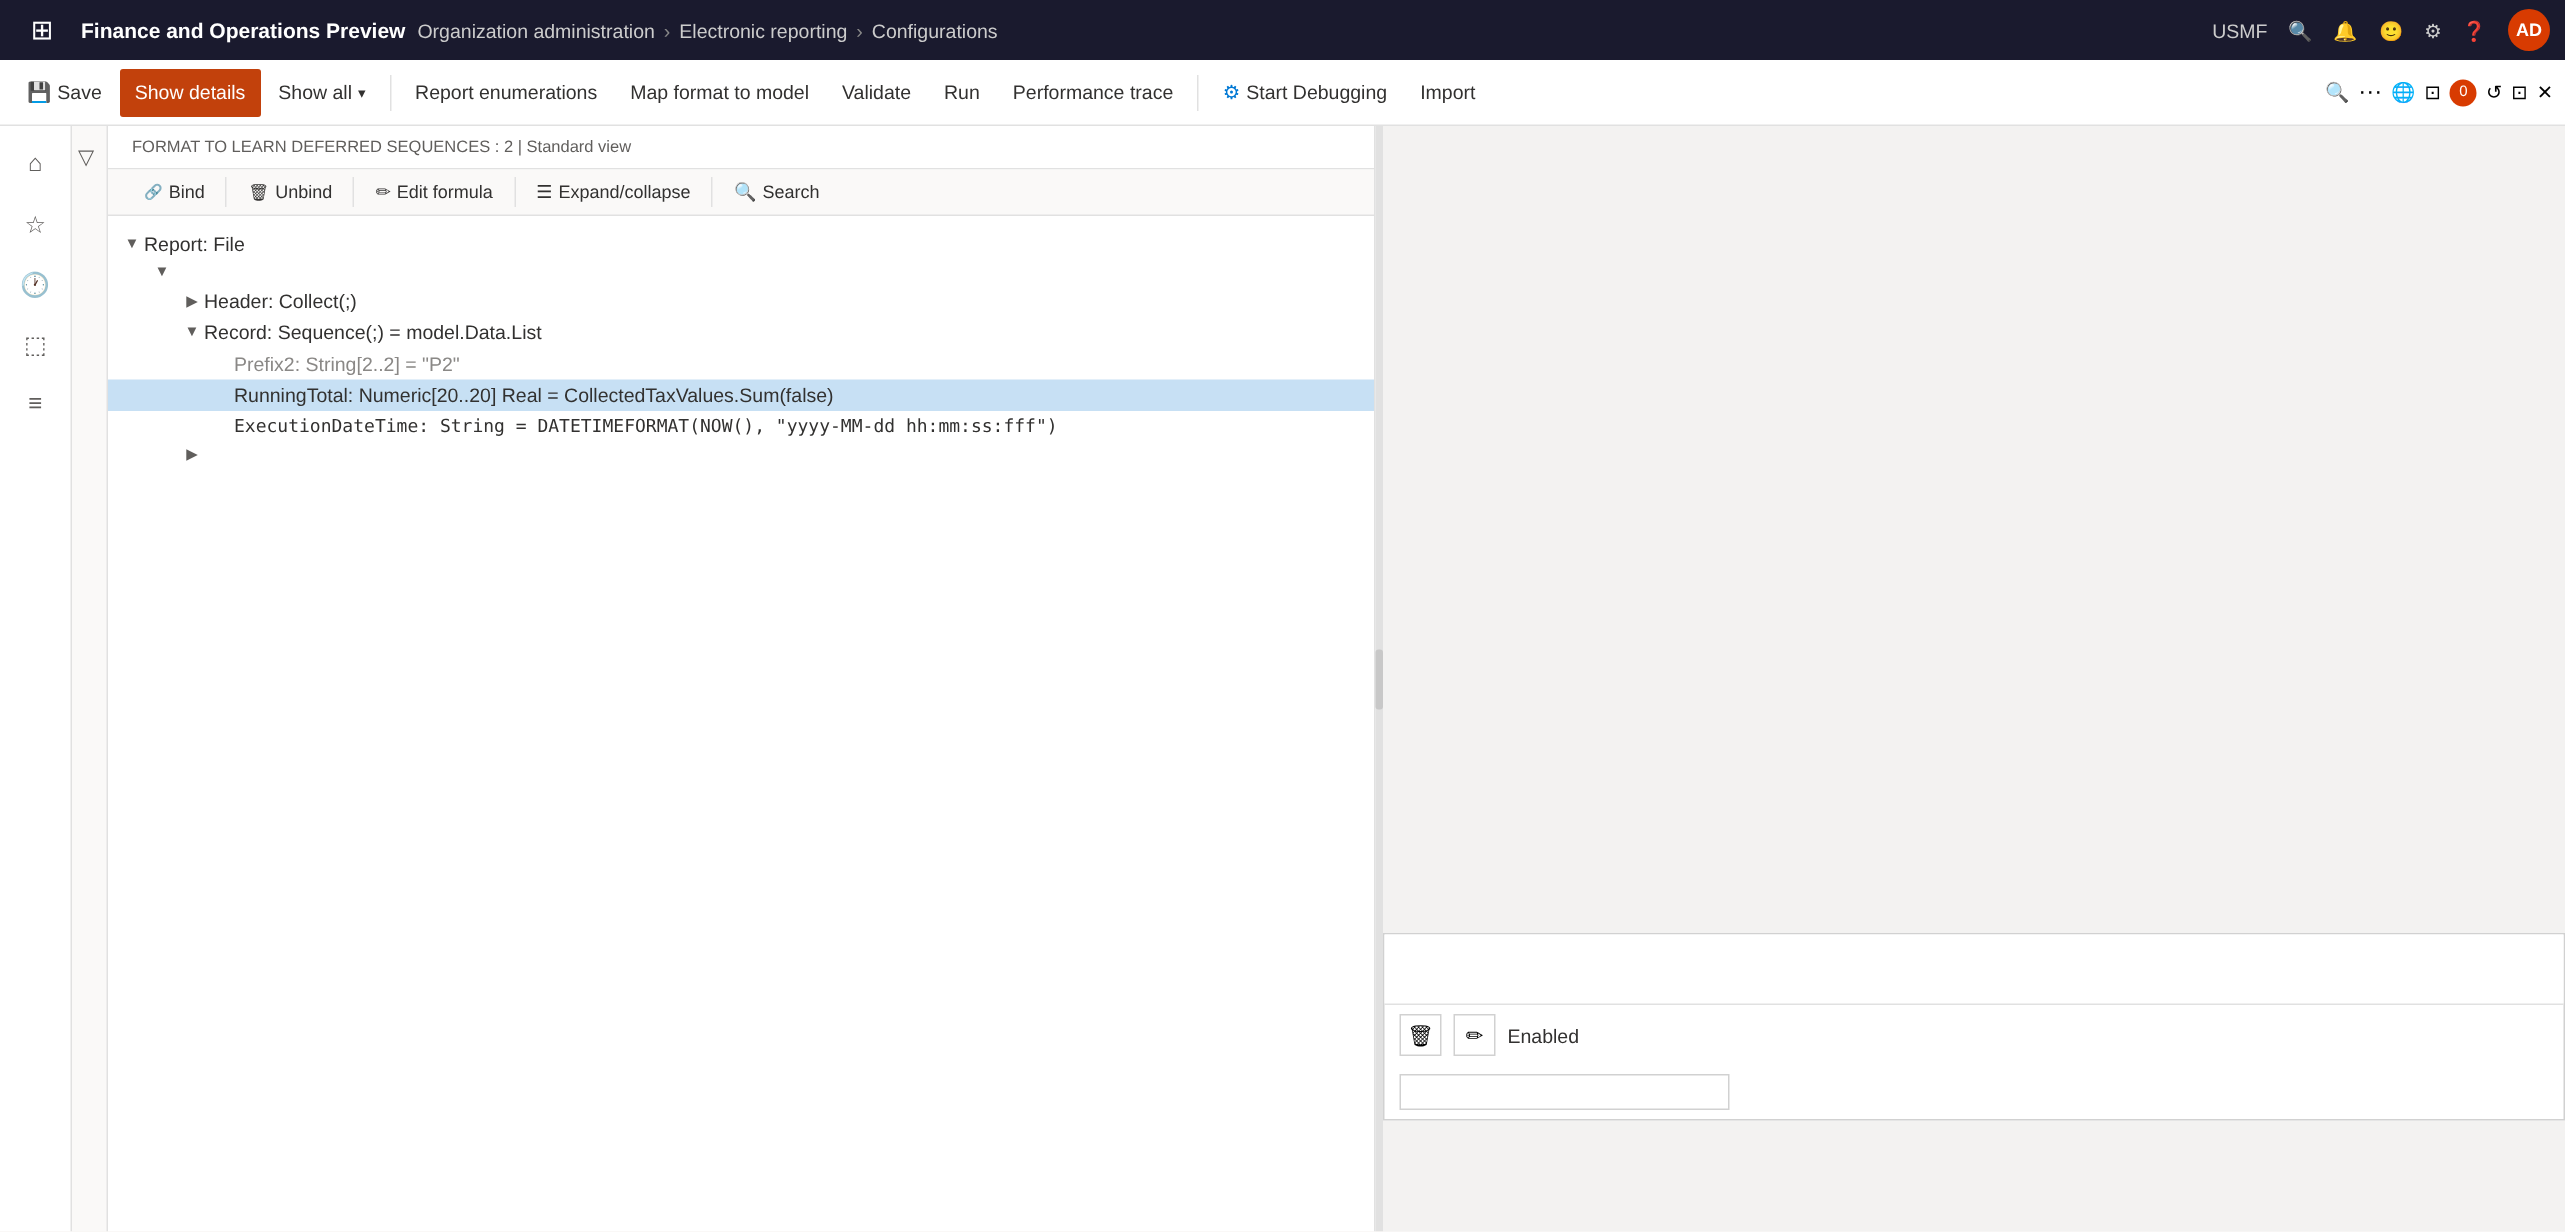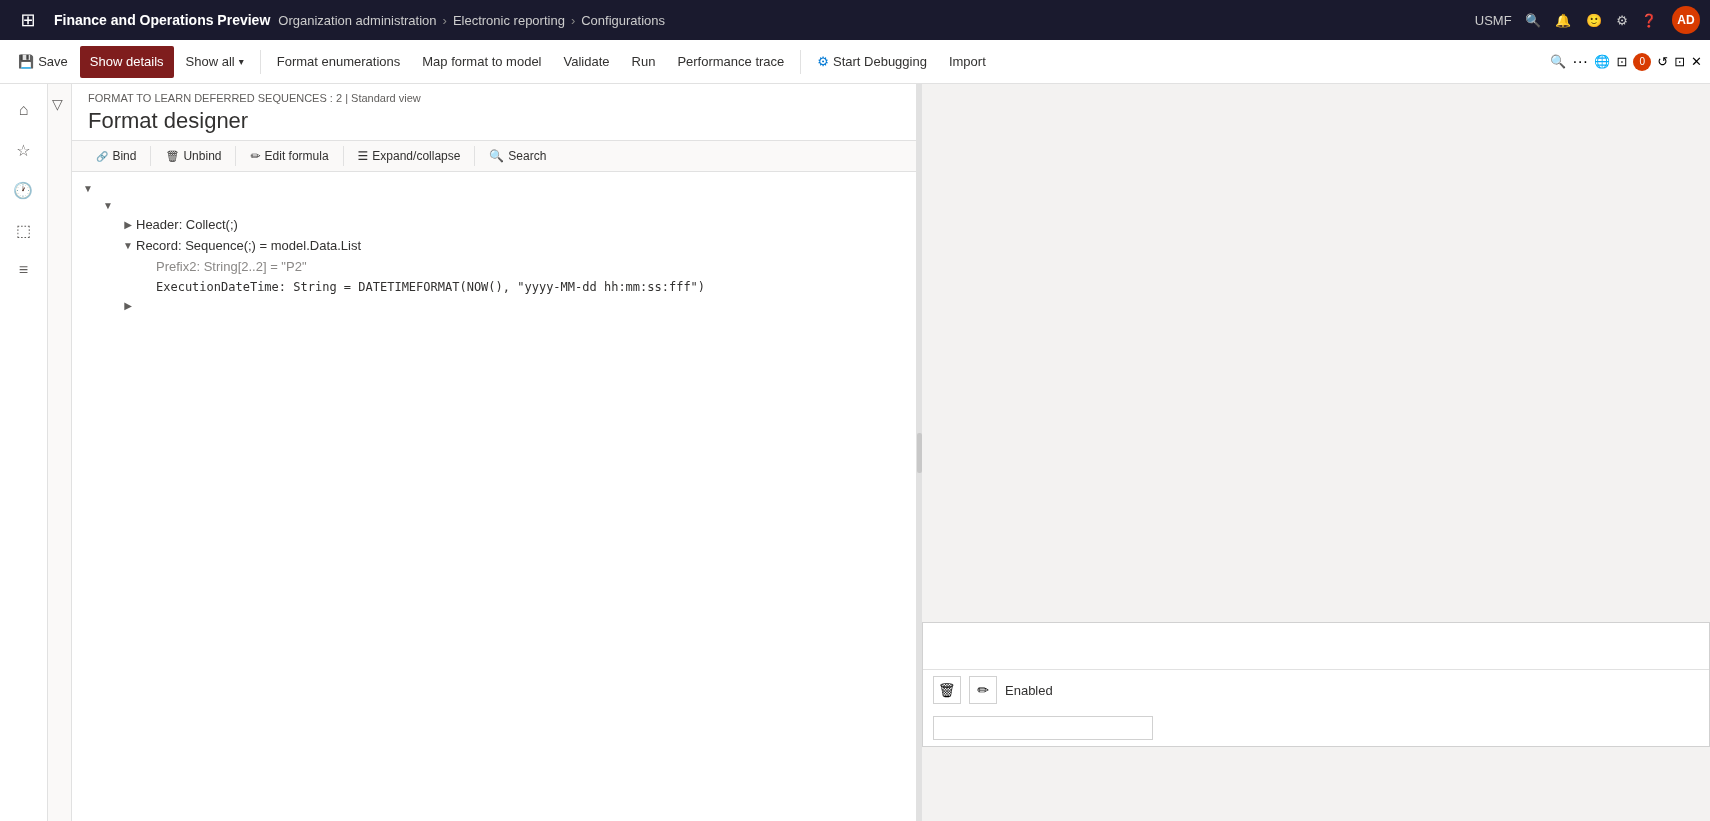--- a/index.html
+++ b/index.html
@@ -32,21 +32,21 @@
       height: 44px;
       padding: 0 8px;
       gap: 2px;
     }
     .toolbar-btn {
       display: flex; align-items: center; gap: 4px;
       padding: 4px 10px; border: none; background: transparent;
       cursor: pointer; font-size: 13px; color: #323130;
       border-radius: 2px; height: 32px;
     }
-    .toolbar-btn.active-tab { background: #7f1d1d; color: white; }
+    .toolbar-btn.active-tab { background: #c2410c; color: white; }
     .toolbar-sep { width: 1px; background: #e1e1e1; height: 24px; margin: 0 4px; }
     .toolbar-right { margin-left: auto; display: flex; align-items: center; gap: 6px; }
 
     
     .main-area {
       display: flex;
       height: calc(821px - 40px - 44px);
       background: #faf9f8;
     }
 
@@ -166,21 +166,21 @@
   </button>
   <button class="toolbar-btn active-tab">
     <span>Show details</span>
   </button>
   <button class="toolbar-btn">
     <span>Show all</span>
     <span style="font-size:10px;">▾</span>
   </button>
   <div class="toolbar-sep"></div>
   <button class="toolbar-btn">
-    <span>Format enumerations</span>
+    <span>Report enumerations</span>
   </button>
   <button class="toolbar-btn">
     <span>Map format to model</span>
   </button>
   <button class="toolbar-btn">
     <span>Validate</span>
   </button>
   <button class="toolbar-btn">
     <span>Run</span>
   </button>
@@ -218,21 +218,20 @@
   </div>
 
   <div style="width:24px; background:#faf9f8; padding-top:12px; border-right:1px solid #e1e1e1;">
     <span style="cursor:pointer; color:#605e5c; font-size:14px; padding-left:4px;">▽</span>
   </div>
 
   <div class="designer-panel">
 
     <div class="designer-header">
       <div class="designer-breadcrumb">FORMAT TO LEARN DEFERRED SEQUENCES : 2  |  Standard view</div>
-      <div class="designer-title">Format designer</div>
     </div>
 
     <div class="designer-toolbar">
       <button class="dt-btn">
         <span style="font-size:10px;">🔗</span>
         <span>Bind</span>
       </button>
       <div class="dt-sep"></div>
       <button class="dt-btn">
         <span style="font-size:11px;">🗑</span>
@@ -252,39 +251,45 @@
       <button class="dt-btn">
         <span>🔍</span>
         <span>Search</span>
       </button>
     </div>
 
     <div class="tree-view" id="tree-view">
     <div class="tree-item">
           <span class="tree-indent" style="width: 0px;"></span>
           <span class="tree-toggle">▼</span>
+          <span class="tree-label">Report: File</span>
         </div>
         <div class="tree-item">
           <span class="tree-indent" style="width: 20px;"></span>
           <span class="tree-toggle">▼</span>
         </div>
         <div class="tree-item">
           <span class="tree-indent" style="width: 40px;"></span>
           <span class="tree-toggle">▶</span>
           <span class="tree-label">Header: Collect(;)</span>
         </div>
         <div class="tree-item">
           <span class="tree-indent" style="width: 40px;"></span>
           <span class="tree-toggle">▼</span>
           <span class="tree-label">Record: Sequence(;) = model.Data.List</span>
         </div>
         <div class="tree-item">
           <span class="tree-indent" style="width: 60px;"></span>
           <span class="tree-toggle"></span>
           <span class="tree-label light-text">Prefix2: String[2..2] = "P2"</span>
+        </div>
+        <div class="tree-item highlighted">
+          <span class="tree-indent" style="width: 60px;"></span>
+          <span class="tree-toggle"></span>
+          <span class="tree-label">RunningTotal: Numeric[20..20] Real = CollectedTaxValues.Sum(false)</span>
         </div>
         <div class="tree-item">
           <span class="tree-indent" style="width: 60px;"></span>
           <span class="tree-toggle"></span>
           <span class="tree-label formula">ExecutionDateTime: String = DATETIMEFORMAT(NOW(), "yyyy-MM-dd hh:mm:ss:fff")</span>
         </div>
         <div class="tree-item">
           <span class="tree-indent" style="width: 40px;"></span>
           <span class="tree-toggle">▶</span>
         </div>

